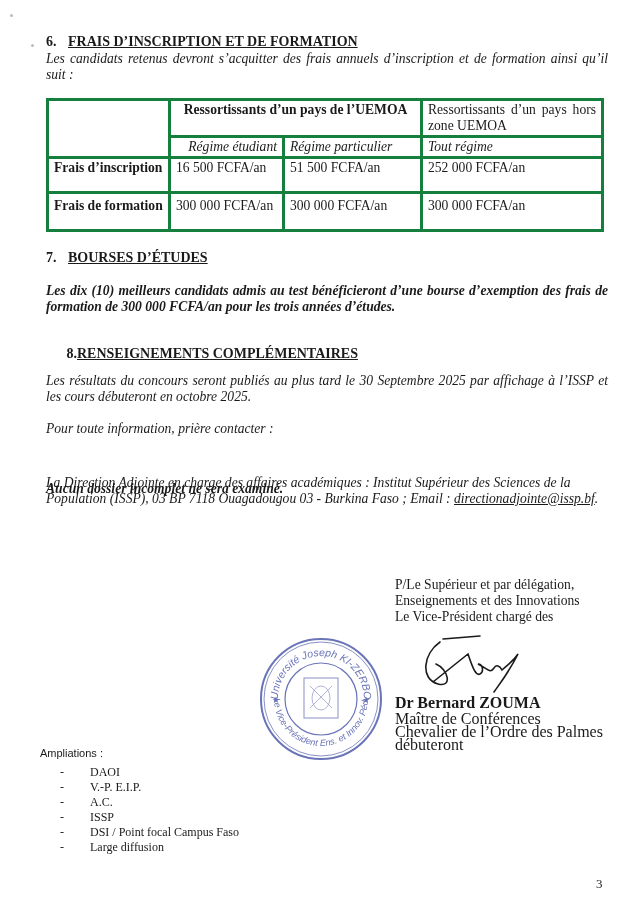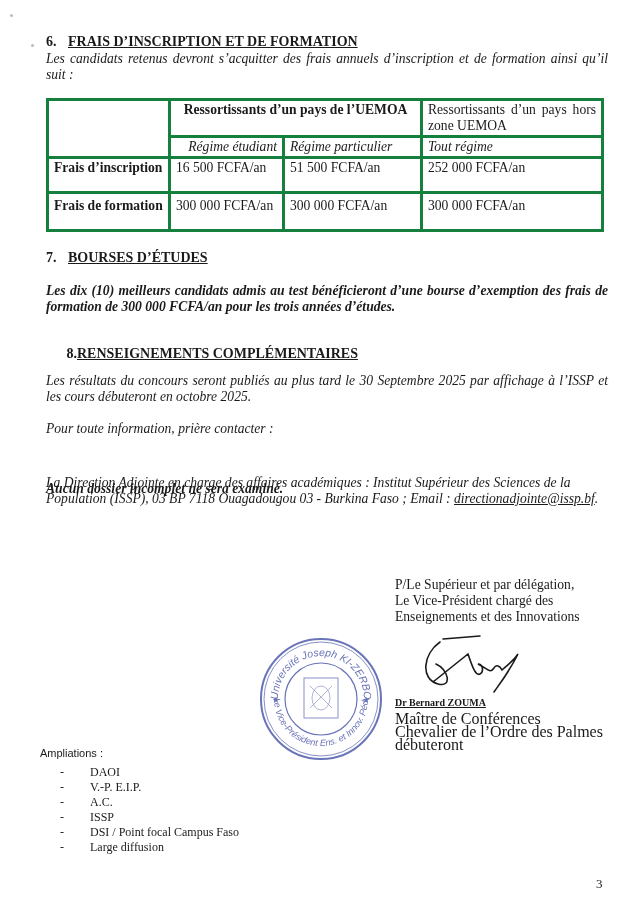--- a/index.html
+++ b/index.html
@@ -18,21 +18,21 @@
     font-size:13.6px;
   }
   table.fees td { border:3px solid #15803d; padding:1px 5px; vertical-align:top; }
   table.fees .hdr { font-weight:bold; text-align:center; }
   table.fees .hdr-r { font-weight:normal; text-align:justify; text-align-last:left; }
   table.fees .sub { font-style:italic; }
   table.fees .rowlbl { font-weight:bold; }
   .bold { font-weight:bold; }
   .email { text-decoration:underline; }
   .sig-block { left:395px; top:577px; width:230px; font-size:13.6px; line-height:16px; }
-  .signer { left:395px; top:695px; font-weight:bold; text-decoration:underline; font-size:10px; }
+  .signer { left:395px; top:695px; font-weight:bold; font-size:16px; }
   .signer-t { left:395px; font-size:16px; line-height:13px; }
   .ampl-title { left:40px; top:745px; font-family:"Liberation Sans", sans-serif; font-size:11px; }
   .ampl-list { left:60px; top:765px; list-style:none; margin:0; padding:0; font-size:12px; line-height:15px; }
   .ampl-list li { position:relative; padding-left:30px; }
   .ampl-list li .dash { position:absolute; left:0; }
   .pagenum { left:596px; top:876px; font-size:13px; }
   .dot { width:3px; height:3px; border-radius:50%; background:#bbb; }
 </style>
 </head>
 <body>
@@ -109,22 +109,22 @@
     <text x="14" y="67" font-size="9" fill="#6a74b8">★</text>
     <text x="104" y="67" font-size="9" fill="#6a74b8">★</text>
     <rect x="46" y="42" width="34" height="40" fill="none" stroke="#8890c4" stroke-width="1"></rect>
     <path d="M52 72 L74 50 M52 50 L74 72" stroke="#9aa0cc" stroke-width="0.8"></path>
     <ellipse cx="63" cy="62" rx="9" ry="12" fill="none" stroke="#9aa0cc" stroke-width="0.8"></ellipse>
   </svg>
 </div>
 
 <div class="abs sig-block">
   <div>P/Le Supérieur et par délégation,</div>
+  <div>Enseignements et des Innovations</div>
   <div>Le Vice-Président chargé des</div>
-  <div>Enseignements et des Innovations</div>
 </div>
 <div class="abs" style="left:418px;top:634px;width:110px;height:60px;">
   <svg width="110" height="60" viewBox="0 0 110 60">
     <path d="M22 8 C 5 20, 2 45, 20 50 C 35 54, 30 35, 18 30 M 25 5 L 62 2 M 15 48 L 50 20 C 55 35, 58 42, 62 40 C 66 38, 65 30, 60 30 C 70 35, 72 40, 76 34 C 78 30, 82 32, 84 36 C 90 30, 95 28, 100 20 C 90 40, 80 52, 76 58" fill="none" stroke="#1a1a1a" stroke-width="1.6" stroke-linecap="round"></path>
   </svg>
 </div>
 <div class="abs signer">Dr Bernard ZOUMA</div>
 <div class="abs signer-t" style="top:712px;">Maître de Conférences</div>
 <div class="abs signer-t" style="top:725px;">Chevalier de l’Ordre des Palmes débuteront</div>
 

